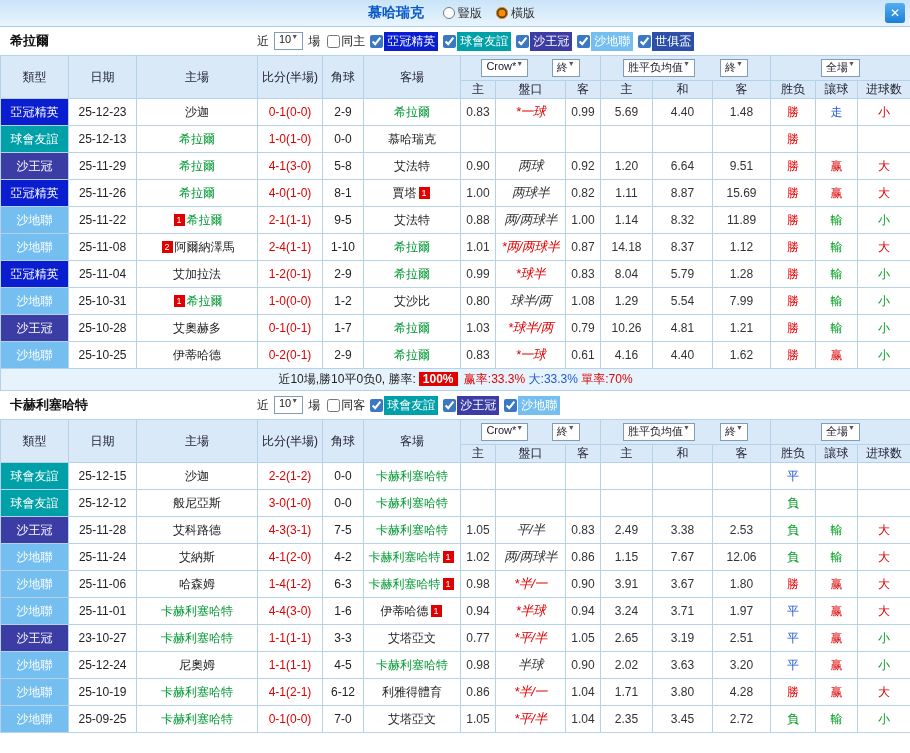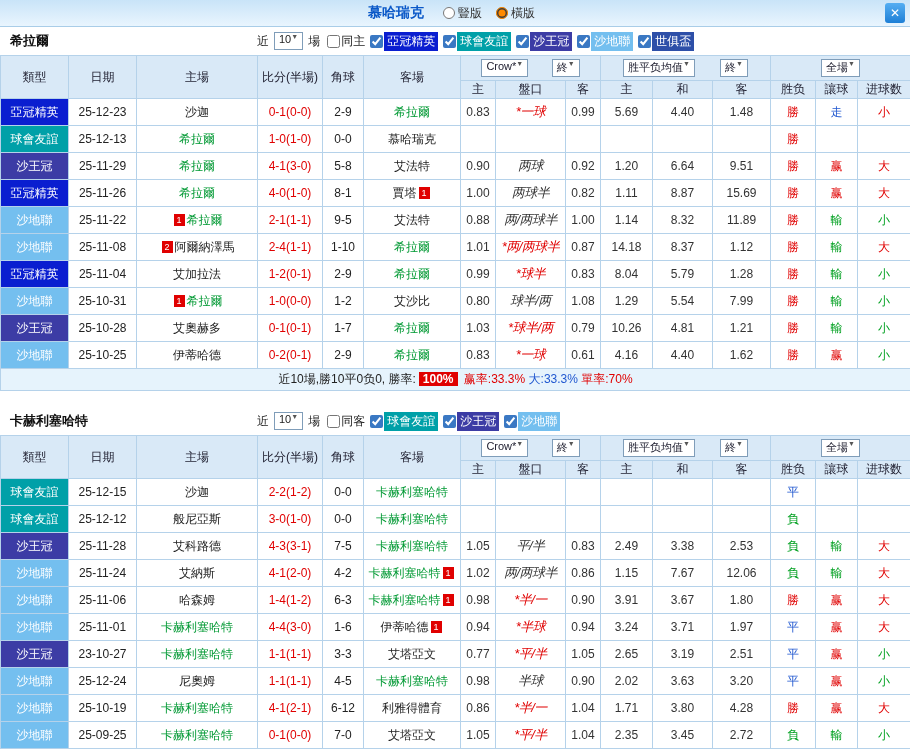--- a/index.html
+++ b/index.html
@@ -10,21 +10,21 @@
   .topbar { height:27px; background:linear-gradient(#c9e4f8,#e9f5fe); border-bottom:1px solid #a9cde8;
     position:relative; display:flex; align-items:center; justify-content:center; }
   .page-title { color:#0a58c8; font-weight:bold; font-size:14px; margin-right:12px; }
   .radio-label { display:inline-flex; align-items:center; gap:3px; margin:0 7px; color:#333; cursor:pointer; }
   input[type=radio] { accent-color:#ff8a00; width:12px; height:12px; }
   .close-btn { position:absolute; right:5px; top:3px; width:20px; height:20px; border-radius:3px;
     background:linear-gradient(#55aef2,#1d7fd6); color:#fff; text-align:center; line-height:20px;
     font-size:12px; font-weight:bold; cursor:pointer; }
 
   
-  .section + .section { margin-top:16px; }
+  .section + .section { margin-top:0; }
   .section-head { height:28px; display:flex; align-items:center; background:#fff; }
   .team-name { width:255px; padding-left:10px; font-weight:bold; font-size:13px; color:#111; }
   .filters { display:flex; align-items:center; }
   .filters > span.txt { margin:0 2px; }
   .mini-select { display:inline-flex; align-items:flex-start; gap:0; border:1px solid #7f9db9; background:#fff;
     height:18px; padding:0 4px; font-size:11px; margin:0 3px; cursor:pointer; white-space:nowrap; }
   .mini-select .arr { font-size:7px; color:#555; }
   .cb { display:inline-flex; align-items:center; cursor:pointer; }
   input[type=checkbox] { width:13px; height:13px; accent-color:#3a78c3; margin:0 1px 0 5px; }
   .chip { color:#fff; padding:1px 3px; white-space:nowrap; }

